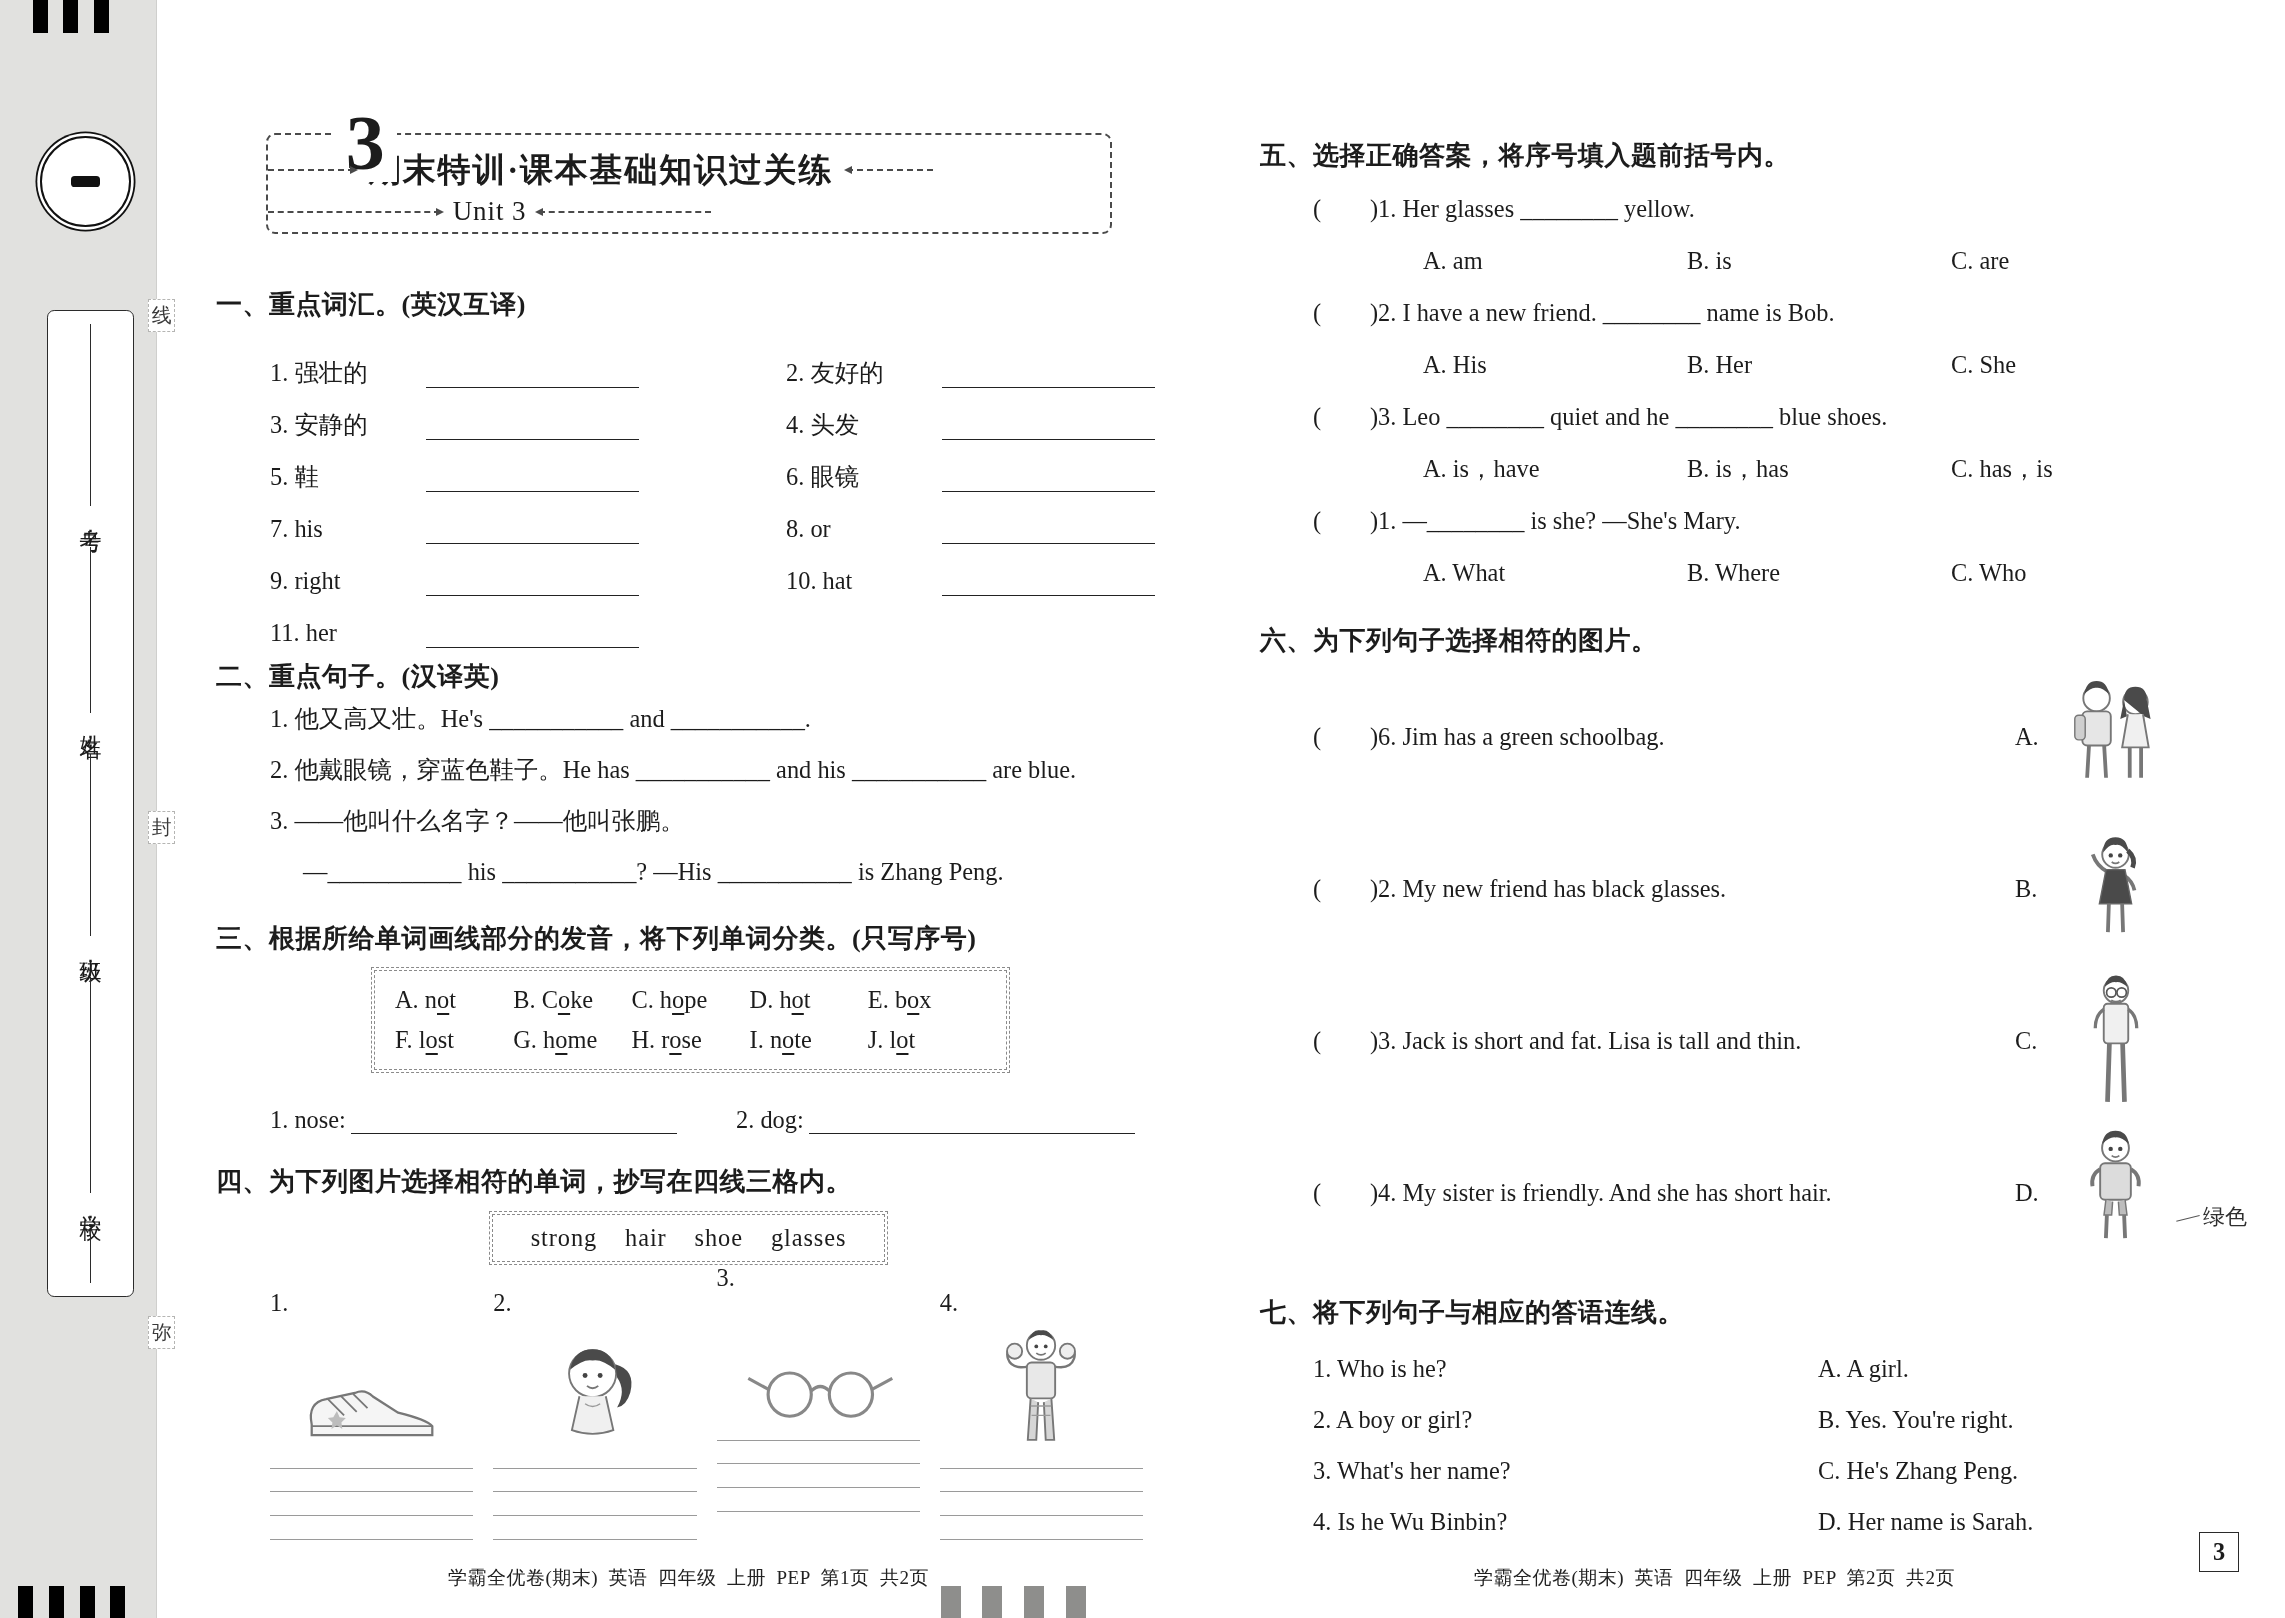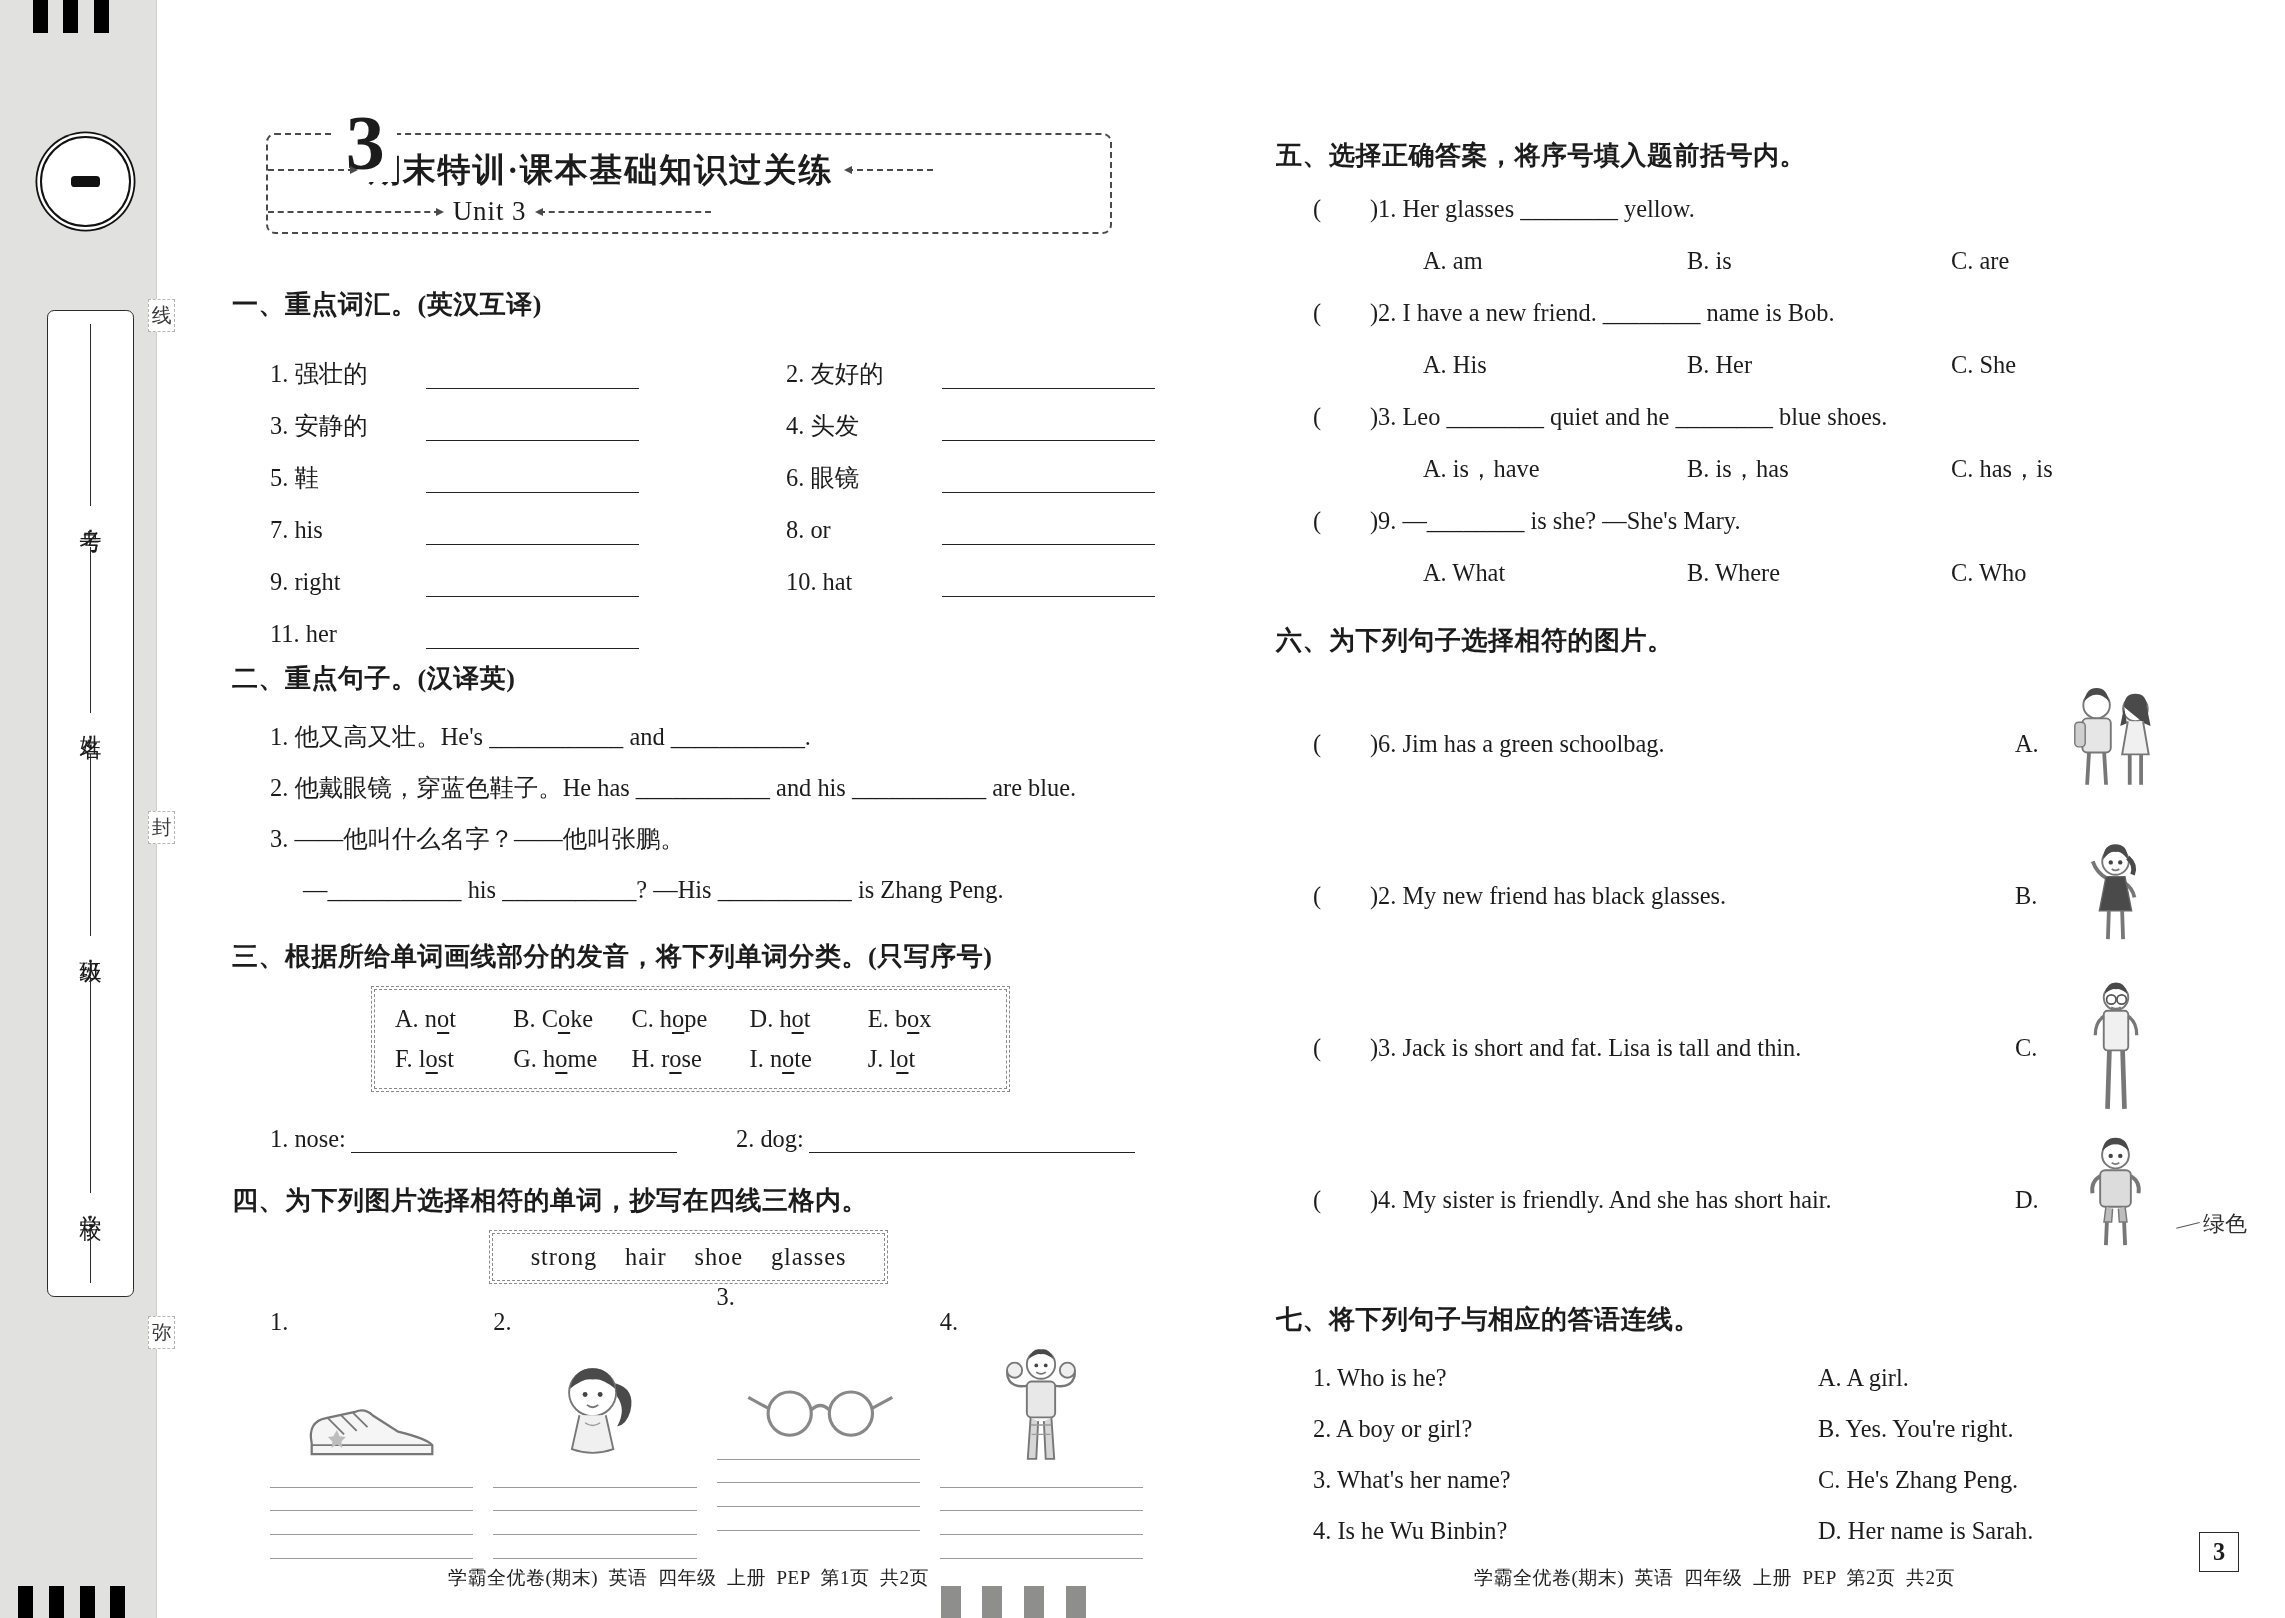--- a/index.html
+++ b/index.html
@@ -18,21 +18,21 @@
              background:#111;color:#fff;padding:4.5px 2.7px;border-radius:3.6px;letter-spacing:0.9px;}
   
   .fields-box{position:absolute;left:47px;top:310px;width:87px;height:987px;background:#fff;
               border:1.8px solid #2b2b2b;border-radius:7.2px;display:flex;flex-direction:column;align-items:center;padding:12.7px 0;box-sizing:border-box;}
   .vline{width:1.8px;background:#2b2b2b;}
   .vfield{writing-mode:vertical-rl;text-orientation:upright;font-size:22px;letter-spacing:2.7px;padding:5.4px 0;}
   .seal{position:absolute;left:148px;font-size:20px;color:#3a3a3a;border:0.9px dashed #b5b5b3;padding:1.8px 2.7px;background:#fff;}
   
   .col-left{position:absolute;left:216px;top:126px;width:945px;}
   .col-right{position:absolute;left:1260px;top:126px;width:909px;}
-  h2{font-size:26px;font-weight:bold;margin:16px;letter-spacing:0.5px;line-height:33px;}
+  h2{font-size:26px;font-weight:bold;margin:0;letter-spacing:0.5px;line-height:33px;}
   
   .title-box{position:relative;margin:7.2px 0 0 50px;width:846px;height:101px;border:2.3px dashed #4a4a4a;border-radius:9px;box-sizing:border-box;}
   .bignum{position:absolute;left:65px;top:-31px;font-size:78px;font-weight:bold;line-height:1;background:#fff;padding:0 12.7px;}
   .trow1{display:flex;align-items:center;justify-content:flex-start;margin-top:12.7px;gap:14px;}
   .ttl{font-size:33px;font-weight:bold;letter-spacing:1.8px;}
   .trow2{display:flex;align-items:center;margin-top:3.6px;gap:12.7px;}
   .unit{font-size:27px;letter-spacing:0.9px;}
   .dash-arrow,.dashline{display:inline-block;height:0;border-top:2.3px dashed #4a4a4a;position:relative;}
   .dash-arrow{width:86px;}
   .dashline{width:172px;}
@@ -343,21 +343,21 @@
       <span class="opt">A. His</span>
       <span class="opt">B. Her</span>
       <span class="opt">C. She</span>
     </div>
     <p class="q">(        )3. Leo ________ quiet and he ________ blue shoes.</p>
     <div class="opts">
       <span class="opt">A. is，have</span>
       <span class="opt">B. is，has</span>
       <span class="opt">C. has，is</span>
     </div>
-    <p class="q">(        )9. —________ is she? —She's Mary.</p>
+    <p class="q">(        )1. —________ is she? —She's Mary.</p>
     <div class="opts">
       <span class="opt">A. What</span>
       <span class="opt">B. Where</span>
       <span class="opt">C. Who</span>
     </div>
 
     <h2 class="h-s6">六、为下列句子选择相符的图片。</h2>
 
     <div class="mrow">
       <p class="mq">(        )6. Jim has a green schoolbag.</p>

